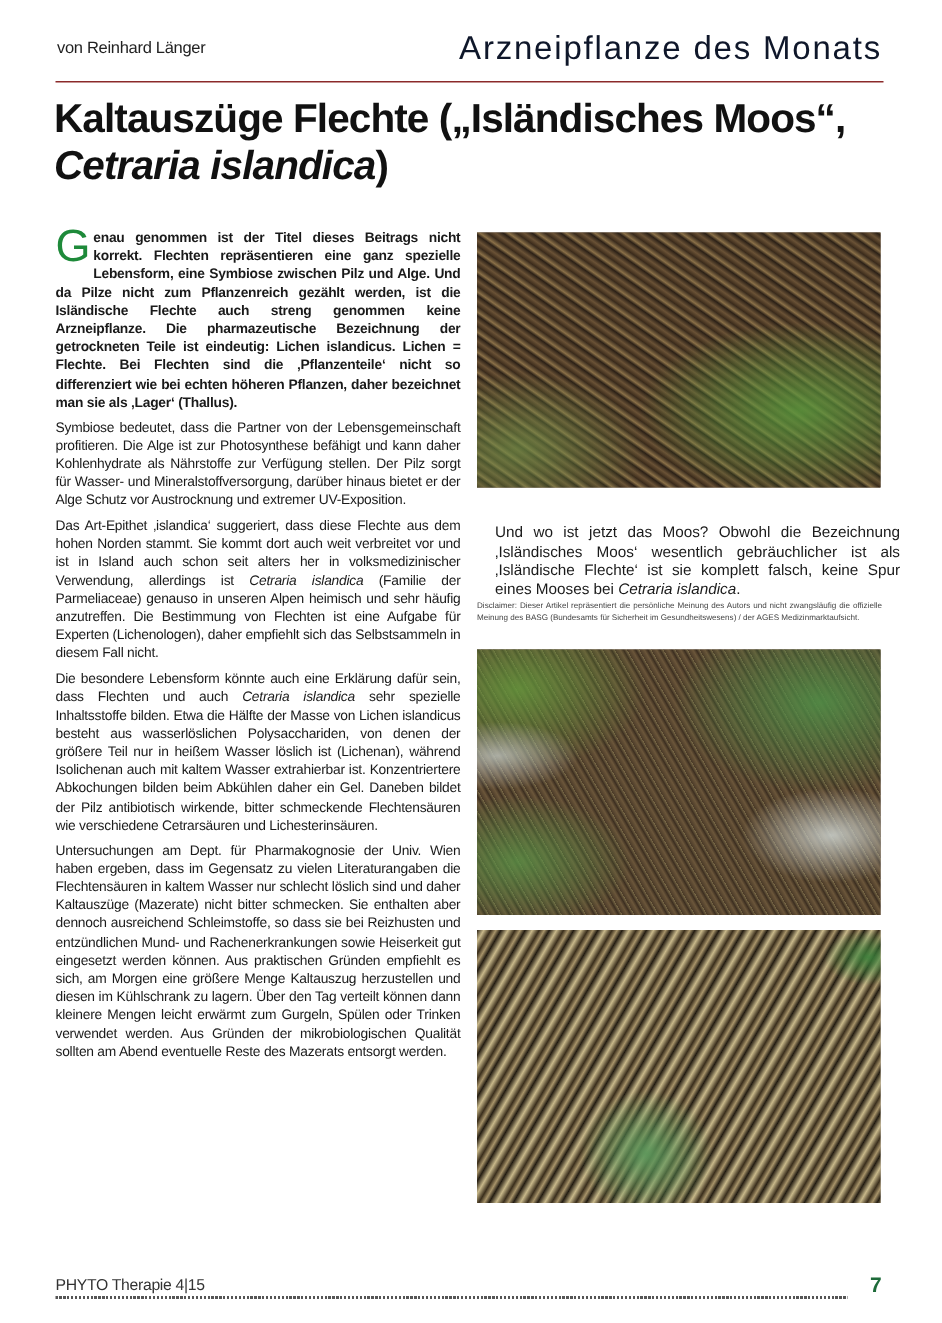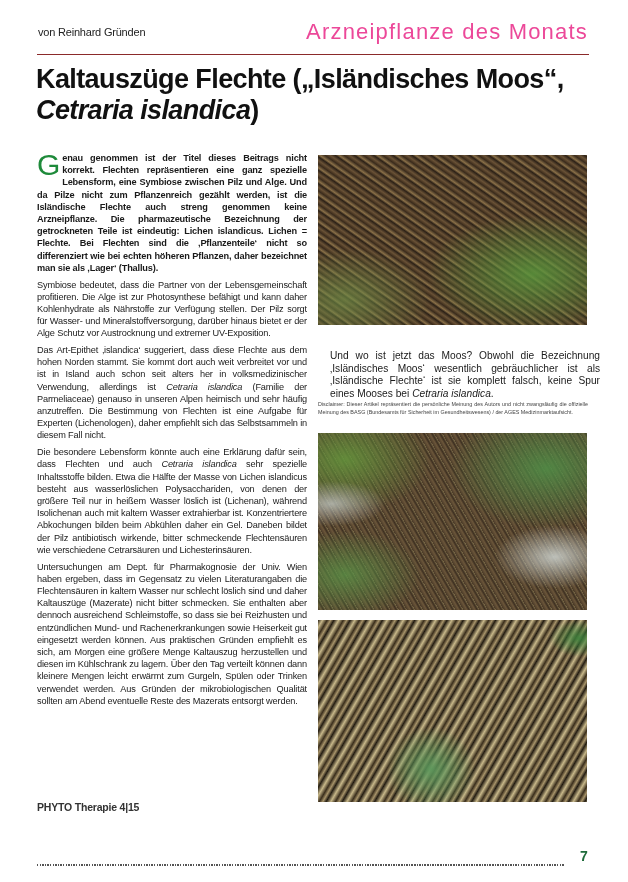--- a/index.html
+++ b/index.html
@@ -1,18 +1,18 @@
 <!DOCTYPE html>
 <html><head>
 <meta charset="utf-8">
 <style>
   html, body { margin: 0; padding: 0; background: #ffffff; }
   body { width: 628px; height: 882px; position: relative; overflow: hidden; font-family: "Liberation Sans", sans-serif; color: #1a1a1a; }
   .author { position: absolute; left: 38px; top: 26px; font-size: 11px; color: #222; letter-spacing: -0.2px; }
-  .section { position: absolute; right: 40px; top: 19px; font-size: 22px; color: #ec4899; letter-spacing: 1.2px; font-weight: normal; }
+  .section { position: absolute; right: 40px; top: 19px; font-size: 22px; color: #0f172a; letter-spacing: 1.2px; font-weight: normal; }
   .rule { position: absolute; left: 37px; right: 39px; top: 54px; height: 1px; background: #8b2a2a; }
   .title { position: absolute; left: 36px; top: 64px; width: 560px; font-size: 27px; line-height: 31px; font-weight: bold; color: #111; letter-spacing: -0.6px; margin: 0; }
   .title i { font-style: italic; }
   .col-left { position: absolute; left: 37px; top: 152px; width: 270px; font-size: 9.2px; line-height: 12.2px; text-align: justify; letter-spacing: -0.15px; }
   .col-left p { margin: 0 0 4.5px 0; }
   .lead { font-weight: bold; }
   .dropcap { float: left; font-size: 30px; line-height: 24px; color: #1e8a3a; font-weight: normal; margin: 1px 2px 0 0; }
   .photo { position: absolute; left: 318px; width: 269px; overflow: hidden; }
   .photo1 { top: 155px; height: 170px;
     background:
@@ -31,30 +31,30 @@
       #54412c; }
   .photo3 { top: 620px; height: 182px;
     background:
       radial-gradient(ellipse at 42% 82%, rgba(90,150,90,0.95) 0%, rgba(90,150,90,0) 20%),
       radial-gradient(ellipse at 97% 10%, rgba(60,130,60,0.9) 0%, rgba(60,130,60,0) 8%),
       repeating-linear-gradient(120deg, #2a2216 0px, #c8b88a 4px, #3a2e1c 8px, #a8946a 11px, #1e180f 14px),
       #6a5a3a; }
   .caption { position: absolute; left: 318px; top: 338px; width: 270px; font-size: 10.2px; line-height: 12.6px; text-align: justify; color: #1a1a1a; margin: 12px; }
   .caption i { font-style: italic; }
   .disclaimer { position: absolute; left: 318px; top: 401px; width: 270px; font-size: 5.4px; line-height: 7.6px; color: #444; text-align: justify; margin: 0; }
-  .footer { position: absolute; left: 37px; top: 801px; font-size: 10.5px; font-weight: bold; color: #333; letter-spacing: -0.2px; }
+  .footer { position: absolute; left: 37px; top: 851px; font-size: 10.5px; font-weight: normal; color: #333; letter-spacing: -0.2px; }
   .footer-rule { position: absolute; left: 37px; top: 864px; width: 528px; height: 2px;
     background: repeating-linear-gradient(90deg, #555 0px, #555 1.5px, transparent 1.5px, transparent 2.6px); }
   .page-num { position: absolute; left: 580px; top: 848px; font-size: 14px; font-weight: bold; color: #1e6b3a; }
 </style>
 </head>
 <body>
 
 <div>
-  <div class="author">von Reinhard Gründen</div>
+  <div class="author">von Reinhard Länger</div>
   <div class="section">Arzneipflanze des Monats</div>
   <div class="rule"></div>
 </div>
 
 <h1 class="title"><span>Kaltauszüge Flechte („Isländisches Moos“, </span><i>Cetraria islandica</i><span>)</span></h1>
 
 <div class="col-left">
   <p class="lead"><span class="dropcap">G</span><span>enau genommen ist der Titel dieses Beitrags nicht korrekt. Flechten repräsentieren eine ganz spezielle Lebensform, eine Symbiose zwischen Pilz und Alge. Und da Pilze nicht zum Pflanzenreich gezählt werden, ist die Isländische Flechte auch streng genommen keine Arzneipflanze. Die pharmazeutische Bezeichnung der getrockneten Teile ist eindeutig: Lichen islandicus. Lichen = Flechte. Bei Flechten sind die ‚Pflanzenteile‘ nicht so differenziert wie bei echten höheren Pflanzen, daher bezeichnet man sie als ‚Lager‘ (Thallus).</span></p>
   <p>Symbiose bedeutet, dass die Partner von der Lebensgemeinschaft profitieren. Die Alge ist zur Photosynthese befähigt und kann daher Kohlenhydrate als Nährstoffe zur Verfügung stellen. Der Pilz sorgt für Wasser- und Mineralstoffversorgung, darüber hinaus bietet er der Alge Schutz vor Austrocknung und extremer UV-Exposition.</p>
   <p><span>Das Art-Epithet ‚islandica‘ suggeriert, dass diese Flechte aus dem hohen Norden stammt. Sie kommt dort auch weit verbreitet vor und ist in Island auch schon seit alters her in volksmedizinischer Verwendung, allerdings ist </span><i>Cetraria islandica</i><span> (Familie der Parmeliaceae) genauso in unseren Alpen heimisch und sehr häufig anzutreffen. Die Bestimmung von Flechten ist eine Aufgabe für Experten (Lichenologen), daher empfiehlt sich das Selbstsammeln in diesem Fall nicht.</span></p>

